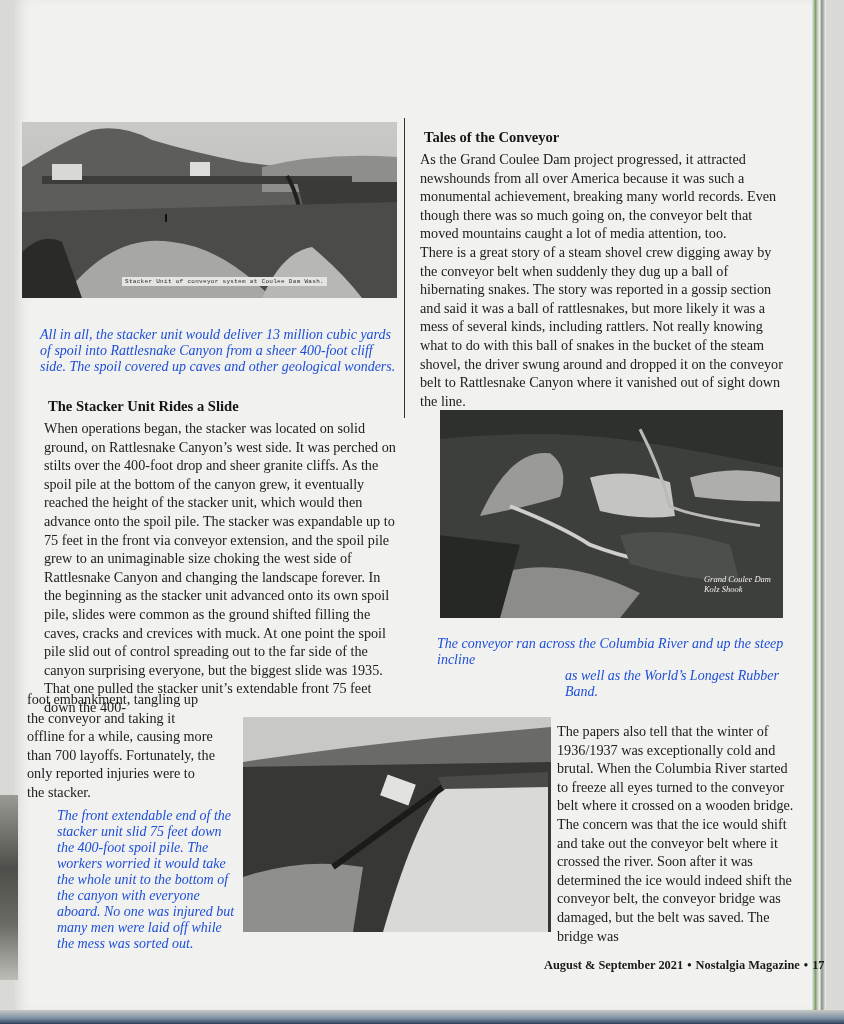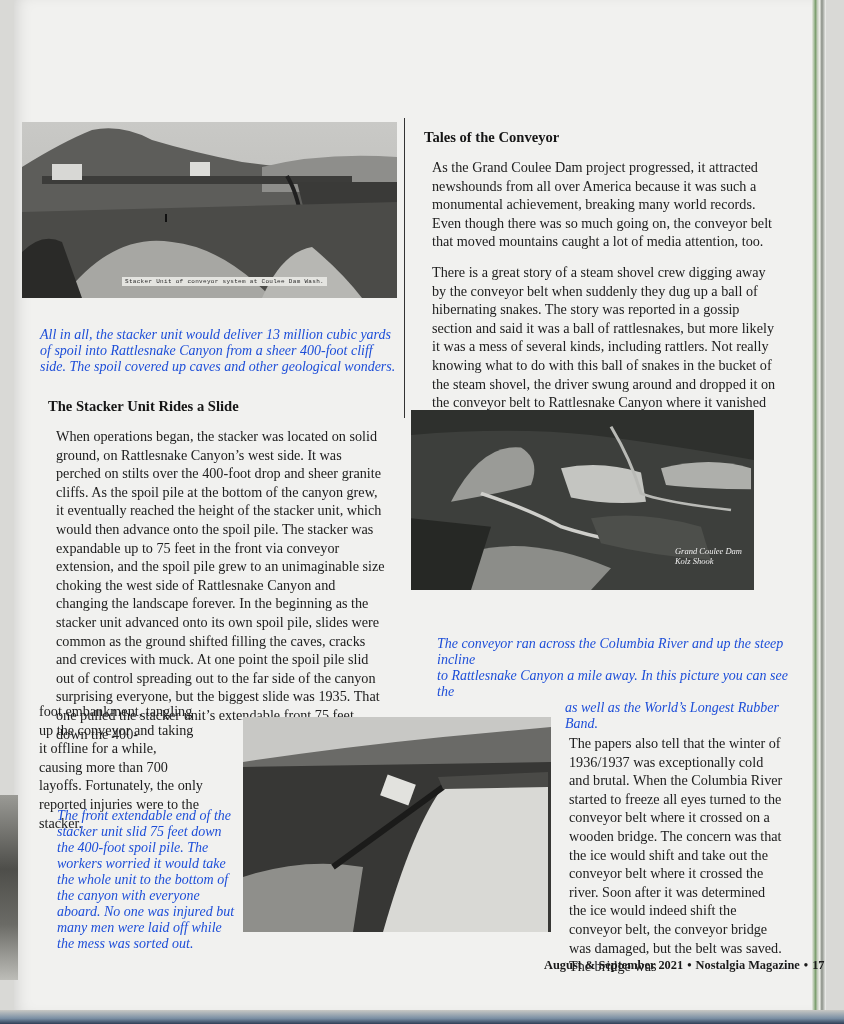--- a/index.html
+++ b/index.html
@@ -23,42 +23,42 @@
     background:linear-gradient(180deg,#c8c8c4,#7a8fa4 60%,#2f3e56);
   }
   .left-spill {
     position:absolute; left:0; top:795px; width:18px; height:185px;
     background:linear-gradient(180deg,#9a9a95,#4e4e4a 40%,#6b6b66 70%,#bdbdb8);
   }
   .photo { position:absolute; overflow:hidden; }
   .photo svg { width:100%; height:100%; display:block; }
 
   #photo1 { left:22px; top:122px; width:375px; height:176px; }
-  #photo2 { left:411px; top:410px; width:343px; height:180px; }
+  #photo2 { left:440px; top:410px; width:343px; height:208px; }
   #photo3 { left:243px; top:717px; width:308px; height:215px; }
 
   .photo-label {
     position:absolute; font-family:"Liberation Mono","DejaVu Sans Mono",monospace;
     font-size:6px; color:#2a2a2a; background:#e4e4e0; padding:1px 3px; letter-spacing:0.3px;
   }
   .photo-script {
     position:absolute; font-family:"Liberation Serif",serif; font-style:italic;
     color:#f0f0f0; font-size:8.5px; line-height:10px;
   }
 
   .caption {
     position:absolute; font-style:italic; font-size:14px; line-height:16px; color:#1d4ed8;
   }
   .body-text {
     position:absolute; font-size:14.2px; line-height:18.6px; color:#202020;
   }
   .heading {
     font-weight:bold; font-size:14.6px; line-height:18px; margin:4px; color:#151515;
   }
-  .body-text p { margin:12px; }
+  .body-text p { margin:0; }
   .col-rule {
     position:absolute; left:404px; top:118px; width:1px; height:300px; background:#333;
   }
   .footer {
     position:absolute; left:500px; top:958px; font-weight:bold; font-size:12.4px; color:#1a1a1a;margin-left:44px;
   }
   .footer .dot { margin:0 4px; }
 </style>
 </head>
 <body>
@@ -127,21 +127,20 @@
     <path d="M180 130 Q230 120 290 140 L300 180 Q240 175 190 160Z" fill="#4d4f4b"></path>
   </svg>
   <div class="photo-script" style="right:12px; bottom:24px; text-align:left;">
     <div>Grand Coulee Dam</div>
     <div>Kolz Shook</div>
   </div>
 </div>
 
 <div class="caption" style="left:437px; top:636px; width:360px;">
   <div>The conveyor ran across the Columbia River and up the steep incline</div>
-  <div>to Rattlesnake Canyon a mile away. In this picture you can see the</div>
   <div style="padding-left:128px;font-style:italic;">as well as the World’s Longest Rubber Band.</div>
 </div>
 
 <div class="photo" id="photo3">
   <svg viewBox="0 0 308 215" preserveAspectRatio="none">
     <rect width="308" height="215" fill="#c8c8c5"></rect>
     <path d="M0 45 Q100 30 200 20 L308 10 L308 60 L0 60Z" fill="#6a6a67"></path>
     <path d="M0 50 L308 45 L308 215 L0 215Z" fill="#373735"></path>
     <path d="M140 215 Q170 110 200 70 L305 70 L305 215Z" fill="#d9d9d5"></path>
     <path d="M0 160 Q60 140 120 150 L110 215 L0 215Z" fill="#8f8f8b"></path>

